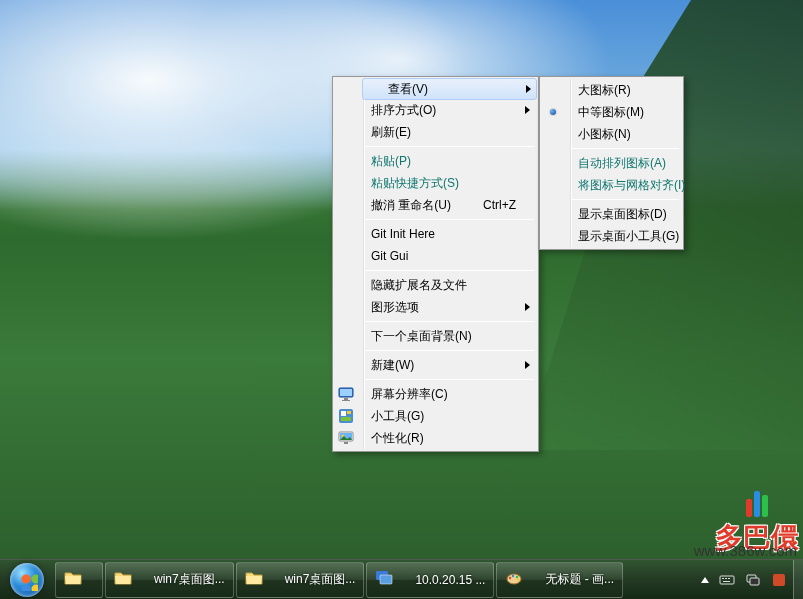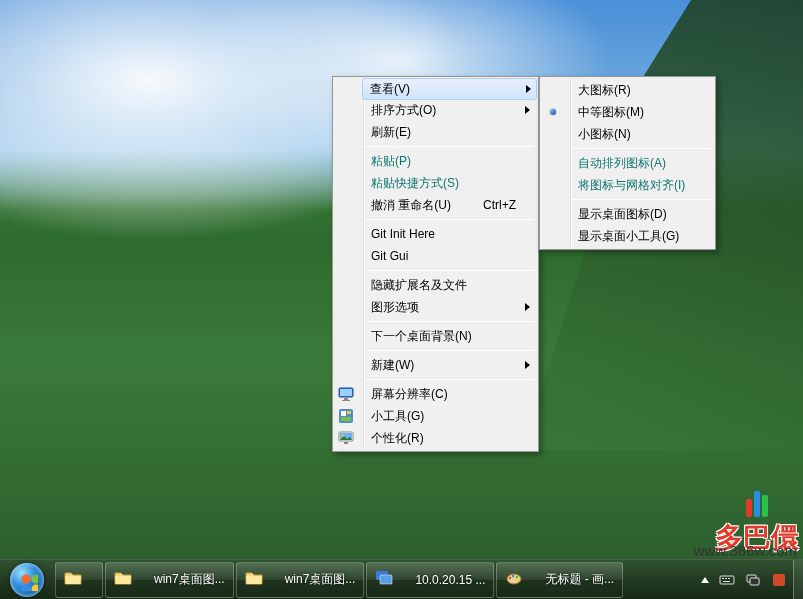--- a/index.html
+++ b/index.html
@@ -29,40 +29,40 @@
   
   .menu {
     position: absolute;
     background: #f0f0f0;
     border: 1px solid #979797;
     box-shadow: 3px 3px 6px rgba(0,0,0,0.35);
     padding: 2px;
     color: #000;
   }
   .menu.main { left: 332px; top: 76px; width: 207px; }
-  .menu.sub  { left: 539px; top: 76px; width: 177px; }
+  .menu.sub  { left: 539px; top: 76px; width: 145px; }
   .menu-inner { border-left: 28px solid #f0f0f0; position: relative; }
   .gutter-line {
     position: absolute; left: 0; top: 0; bottom: 0; width: 0;
     border-left: 1px solid #e0e0e0; border-right: 1px solid #fff;
   }
   .item {
     display: flex; align-items: center;
     height: 22px;
     padding: 0 20px 0 8px;
     position: relative;
     white-space: nowrap;
     cursor: default;
   }
   .item.hi {
     background: linear-gradient(to bottom, #e8f0fb, #d0e3fb);
     border: 1px solid #aecff7;
     border-radius: 3px;
     margin: -1px;
-    padding: 0 19px 0 7px;
+    padding: 0 19px 0 25px;
   }
   .item.hi .arrow { right: 5px; }
   .item.dis { color: #0f766e; }
   .item .shortcut { margin-left: auto; padding-left: 20px; color: #000000; }
   .item .arrow {
     position: absolute; right: 6px; top: 50%; transform: translateY(-50%);
     width: 0; height: 0;
     border-left: 5px solid #000;
     border-top: 4px solid transparent;
     border-bottom: 4px solid transparent;

